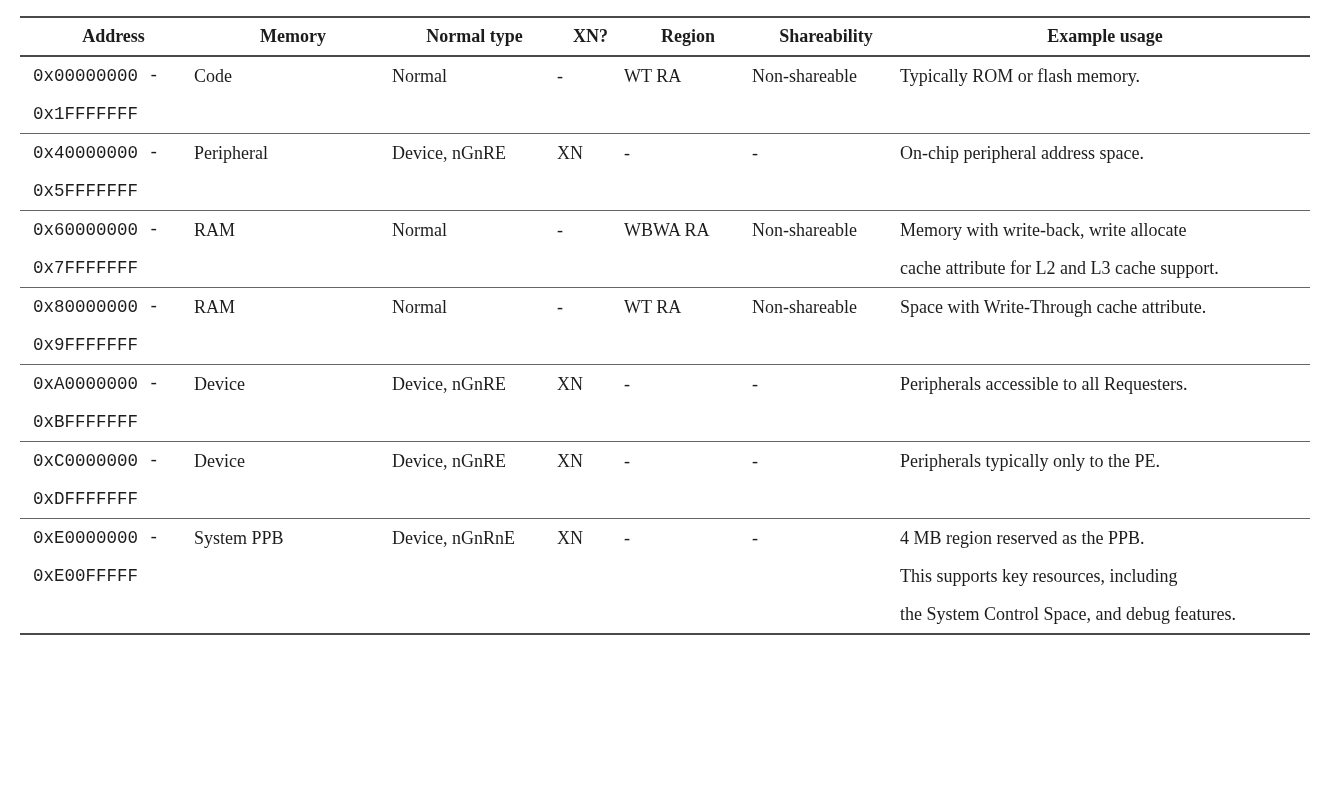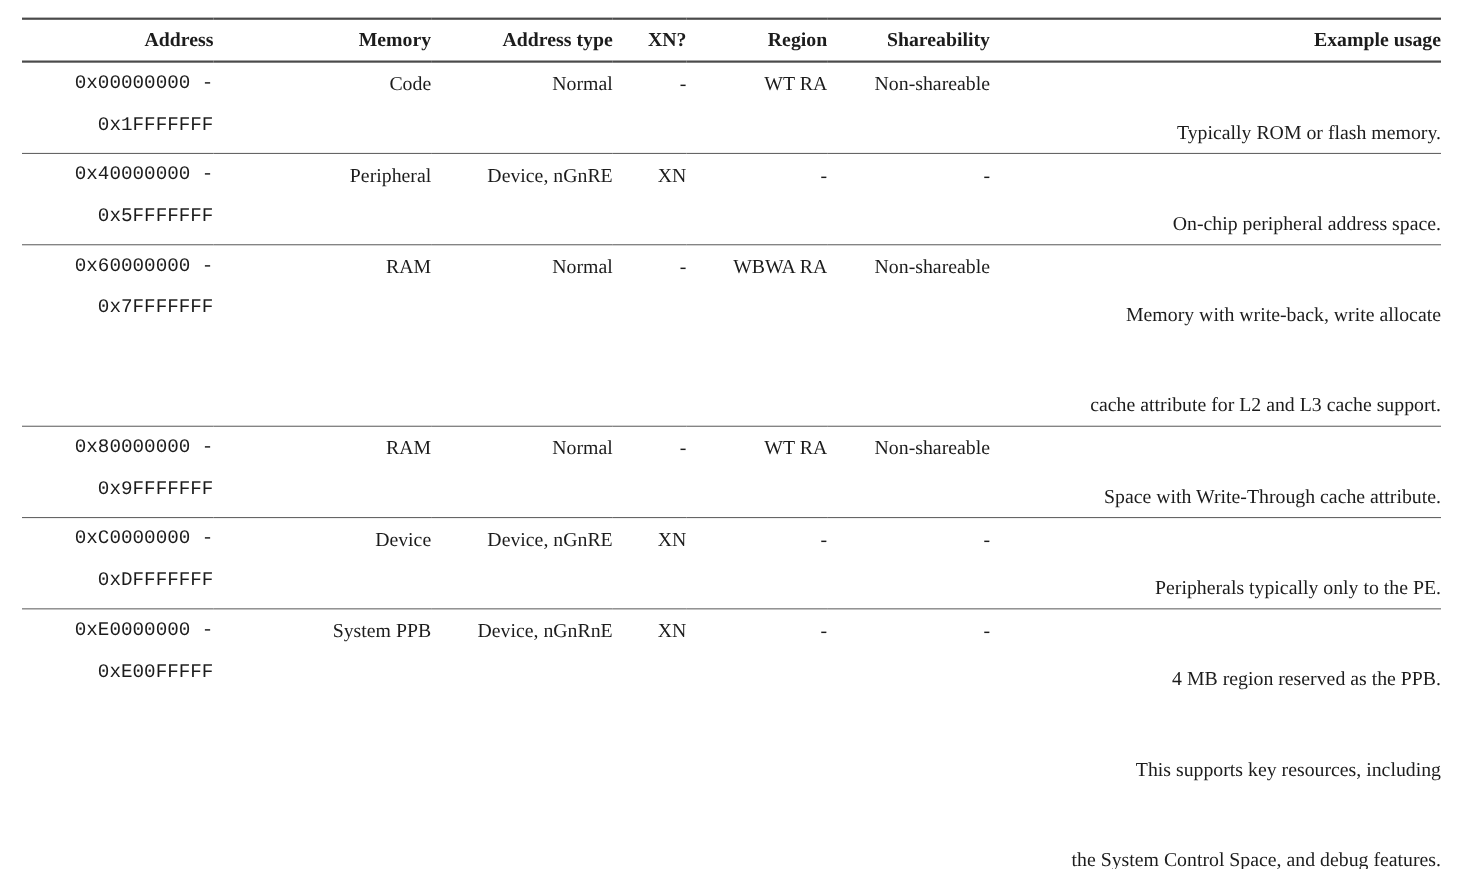--- a/index.html
+++ b/index.html
@@ -28,31 +28,30 @@
   table.memmap col.c-xn        { width: 67px;  }
   table.memmap col.c-cache     { width: 128px; }
   table.memmap col.c-share     { width: 148px; }
   table.memmap col.c-example   { width: 410px; }
 
   thead tr {
     border-top: 2px solid #4a4a4a;
     border-bottom: 2px solid #4a4a4a;
   }
   th {
-    text-align: right;
+    text-align: center;
     font-weight: bold;
     font-size: 18px;
     height: 37px;
     vertical-align: middle;
     padding: 0;
     white-space: nowrap;
   }
   tbody tr {
     border-bottom: 1.6px solid #666666;
-    text-align: right;
   }
   tbody tr:last-child {
     border-bottom: 2px solid #4a4a4a;
   }
   td {
     vertical-align: top;
     font-size: 18px;
     line-height: 38px;
     padding: 0;
     white-space: nowrap;
@@ -61,42 +60,41 @@
   th:first-child, td:first-child {
     padding-left: 13px;
   }
   .mono {
     font-family: "Liberation Mono", monospace;
     font-size: 17.5px;
     line-height: 38px;
   }
   .line {
     line-height: 38px;
-    margin-top: 44px;
   }
 </style>
 </head>
 <body>
 
 <div class="page">
   <table class="memmap">
     <colgroup>
       <col class="c-address">
       <col class="c-region">
       <col class="c-memtype">
       <col class="c-xn">
       <col class="c-cache">
       <col class="c-share">
       <col class="c-example">
     </colgroup>
     <thead>
       <tr id="header-row">
           <th>Address</th>
           <th>Memory</th>
-          <th>Address type</th>
+          <th>Normal type</th>
           <th>XN?</th>
           <th>Region</th>
           <th>Shareability</th>
           <th>Example usage</th>
         </tr>
     </thead>
     <tbody id="table-body">
         <tr>
           <td>
             <div class="mono">0x00000000 -</div>
@@ -145,20 +143,34 @@
             <div class="mono">0x80000000 -</div>
             <div class="mono">0x9FFFFFFF</div>
           </td>
           <td>RAM</td>
           <td>Normal</td>
           <td>-</td>
           <td>WT RA</td>
           <td>Non-shareable</td>
           <td>
             <div class="line">Space with Write-Through cache attribute.</div>
+          </td>
+        </tr>
+        <tr>
+          <td>
+            <div class="mono">0xA0000000 -</div>
+            <div class="mono">0xBFFFFFFF</div>
+          </td>
+          <td>Device</td>
+          <td>Device, nGnRE</td>
+          <td>XN</td>
+          <td>-</td>
+          <td>-</td>
+          <td>
+            <div class="line">Peripherals accessible to all Requesters.</div>
           </td>
         </tr>
         <tr>
           <td>
             <div class="mono">0xC0000000 -</div>
             <div class="mono">0xDFFFFFFF</div>
           </td>
           <td>Device</td>
           <td>Device, nGnRE</td>
           <td>XN</td>

